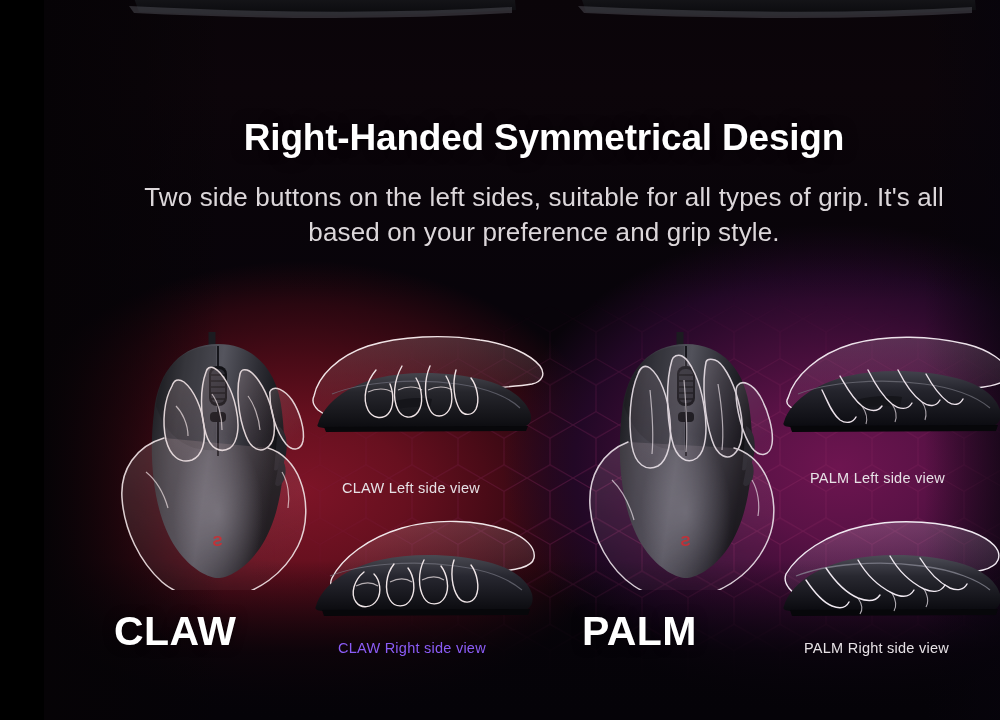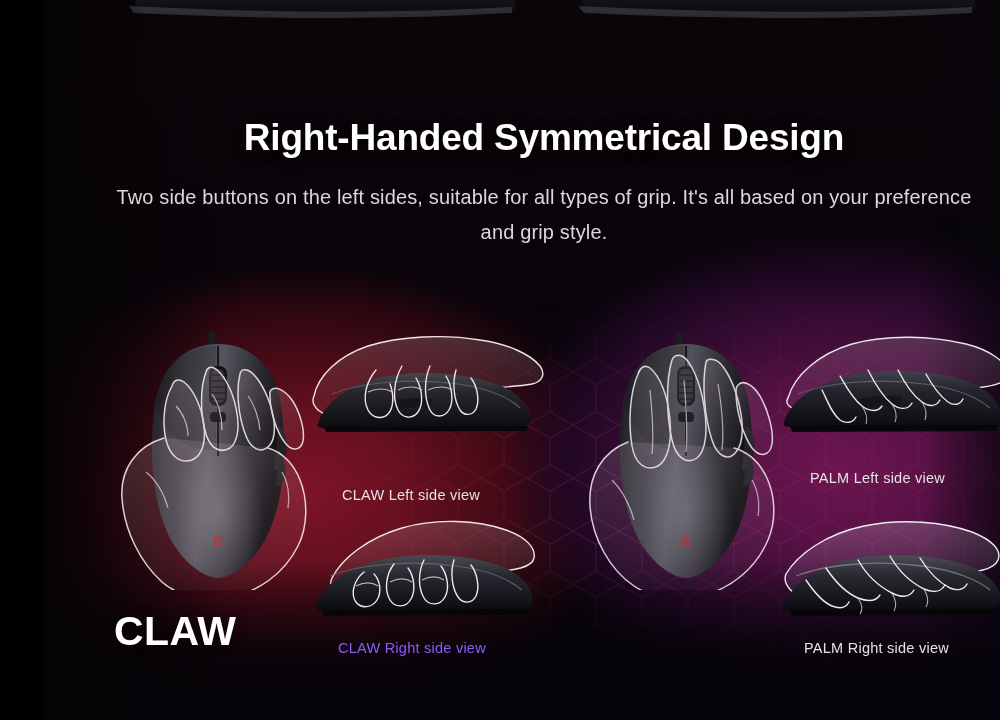--- a/index.html
+++ b/index.html
@@ -42,21 +42,21 @@
   .top-strip { position:absolute; left:0; top:0; width:1000px; height:26px; overflow:hidden; }
 
   
   .headline {
     position:absolute; left:0; top:117px; width:1000px; text-align:center;
     font-size:37px; font-weight:bold; color:#ffffff; letter-spacing:-0.2px;
     text-shadow:0 0 14px rgba(0,0,0,.55);
   }
   .subhead {
     position:absolute; left:72px; top:180px; width:856px; text-align:center;
-    font-size:20px; font-weight:400; line-height:35px; color:#dcd7da;
+    font-size:26px; font-weight:400; line-height:35px; color:#dcd7da;
     letter-spacing:.15px;
   }
 
   
   .grip-group { position:absolute; top:320px; height:370px; }
   .grip-group.claw { left:42px; width:470px; }
   .grip-group.palm { left:510px; width:478px; }
 
   .topview { position:absolute; left:26px; top:10px; width:212px; height:260px; }
   .grip-title {
@@ -227,21 +227,21 @@
         <path d="M100 34 C92 48 90 66 96 78 C100 86 110 88 116 80 C122 72 120 56 114 46"></path>
         <path d="M128 34 C122 48 122 66 128 78 C132 86 142 86 147 78 C152 70 150 54 144 44"></path>
         <path d="M154 38 C150 52 152 68 158 78 C162 84 170 84 174 77 C178 68 175 54 169 46"></path>
       </g>
       <g fill="none" stroke="#efe3e5" stroke-width="1.1" opacity=".75">
         <path d="M66 60 C74 56 84 56 90 60"></path>
         <path d="M96 58 C104 54 114 54 120 58"></path>
         <path d="M126 58 C134 54 144 54 150 58"></path>
       </g>
     </svg>
-    <div class="cap-rel u caption-pos" style="position:absolute;left:256px;top:167px;">CLAW Left side view</div>
+    <div class="cap-rel u caption-pos" style="position:absolute;left:256px;top:160px;">CLAW Left side view</div>
 
     <svg class="sideview lower" viewBox="0 0 245 112">
       <defs>
         <linearGradient id="sideC2" x1="0" y1="0" x2="0" y2="1">
           <stop offset="0%" stop-color="#4a4a52"></stop>
           <stop offset="38%" stop-color="#272730"></stop>
           <stop offset="100%" stop-color="#0b0b0f"></stop>
         </linearGradient>
         <linearGradient id="handC2" x1="0" y1="0" x2="0" y2="1">
           <stop offset="0%" stop-color="#e9d3d6" stop-opacity=".18"></stop>
@@ -329,20 +329,21 @@
       </g>
       <g fill="none" stroke="#ece3ea" stroke-width="1.2" opacity=".68">
         <path d="M70 60 C72 80 74 104 72 124"></path>
         <path d="M104 50 C106 74 108 100 106 122"></path>
         <path d="M138 54 C142 78 144 102 142 120"></path>
         <path d="M32 150 C42 160 50 176 54 190"></path>
         <path d="M172 150 C178 160 180 174 178 186"></path>
       </g>
     </svg>
 
+    <div class="grip-title">PALM</div>
 
     <svg class="sideview upper" viewBox="0 0 245 112">
       <defs>
         <linearGradient id="sideP1" x1="0" y1="0" x2="0" y2="1">
           <stop offset="0%" stop-color="#42424c"></stop>
           <stop offset="36%" stop-color="#24242c"></stop>
           <stop offset="100%" stop-color="#0b0b10"></stop>
         </linearGradient>
         <linearGradient id="handP1" x1="0" y1="0" x2="0" y2="1">
           <stop offset="0%" stop-color="#e8cedd" stop-opacity=".18"></stop>

